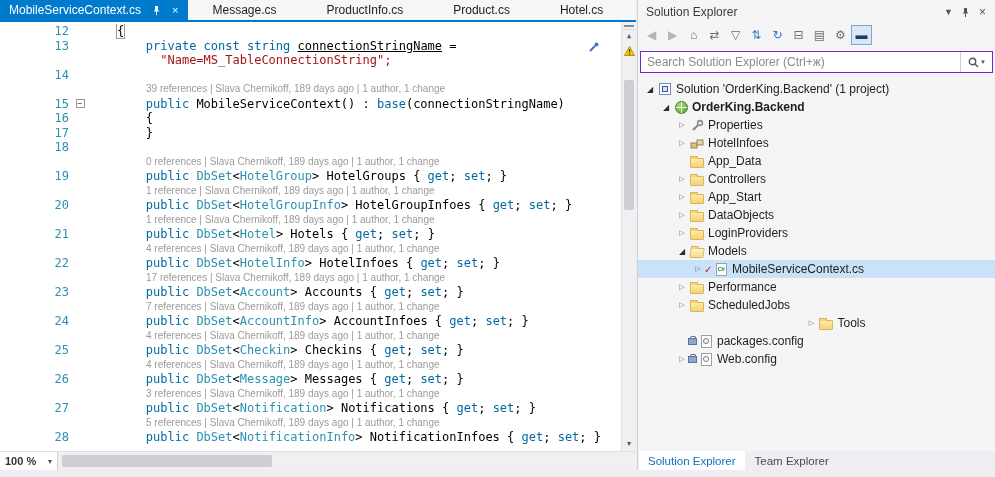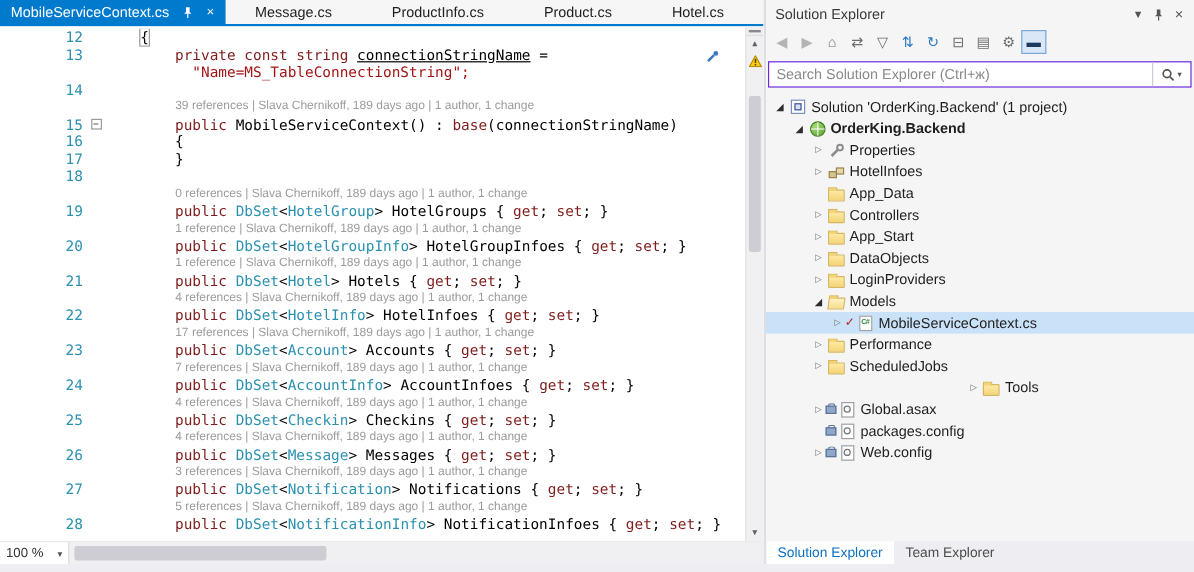--- a/index.html
+++ b/index.html
@@ -16,35 +16,35 @@
                  font-family:"DejaVu Sans Mono",monospace; font-size:12px; }
   .code-rows { position:absolute; top:2px; left:0; right:15px; }
   .row { display:flex; height:14.5px; line-height:14.5px; position:relative; }
   .row .num { width:72px; flex:none; text-align:right; padding-right:3px; color:#2b91af; }
   .row .fold { width:16px; flex:none; text-align:center; }
   .fold-box { display:inline-block; width:9px; height:9px; border:1px solid #9a9a9a; background:#fff;
               font-size:8px; line-height:7px; color:#333; vertical-align:2px; }
   .row .content { flex:1; white-space:pre; overflow:hidden; }
   .lens-row .content { font-family:"Liberation Sans","DejaVu Sans",sans-serif; font-size:10px;
                        color:#9b9b9b; padding-left:58px; white-space:nowrap; }
-  .tk-k { color:#7f1d1d; } .tk-t { color:#2b91af; } .tk-s { color:#a31515; } .tk-p { color:#000; }
+  .tk-k { color:#0369a1; } .tk-t { color:#2b91af; } .tk-s { color:#a31515; } .tk-p { color:#000; }
   .tk-pu { color:#000; text-decoration:underline; }
   .tk-pb { color:#000; outline:1px solid #9a9a9a; }
   .row-indicator { position:absolute; right:22px; top:2px; }
 
   
   .vscroll { position:absolute; top:0; right:0; width:15px; bottom:0; background:#f0f0f2; border-left:1px solid #e2e2e6; }
   .split-grip { height:8px; background:linear-gradient(#8a8a8a,#8a8a8a) center 3px/10px 2px no-repeat; border-bottom:1px solid #dcdce0; }
   .sarrow { height:13px; text-align:center; font-size:7px; color:#606060; line-height:13px; }
   .sarrow.down { position:absolute; bottom:0; left:0; right:0; }
   .warn-mark { display:block; margin:2px auto 0; width:11px; }
   .vthumb { position:absolute; left:2px; width:10px; top:58px; height:130px; background:#cdcdd3; border-radius:2px; }
 
   
-  .editor-bottom { height:19px; background:#f5f5f5; border-top:1px solid #e0e0e2; display:flex; }
+  .editor-bottom { height:19px; background:#f5f5f5; border-top:1px solid #e0e0e2; display:flex;font-weight:bold; }
   .zoom { width:58px; background:#fff; border-right:1px solid #cfcfd4; display:flex; align-items:center;
           font-size:11px; color:#333; padding:0 5px; }
   .zoom .chev { margin-left:auto; font-size:8px; color:#555; }
   .hscroll { flex:1; position:relative; background:#f0f0f2; }
   .hthumb { position:absolute; top:3px; left:4px; height:12px; width:210px; background:#cdcdd3; border-radius:2px; }
 
   
   .panel { position:absolute; left:637px; top:0; width:358px; height:470px; background:#f5f5f5;
            border-left:1px solid #d0d0d6; display:flex; flex-direction:column; }
   .panel-header { height:22px; display:flex; align-items:center; padding:2px 4px 0 8px; font-size:12px; color:#3b3b3b; }
@@ -439,47 +439,37 @@
           <span class="tlabel">ScheduledJobs</span>
         </div>
         <div class="tree-row" style="padding-left: 38px; justify-content: center;">
           <span class="arrow collapsed">▷</span>
           <span class="ticon">
             <span class="i-folder"></span>
           </span>
           <span class="tlabel">Tools</span>
         </div>
         <div class="tree-row" style="padding-left: 38px;">
-          <span class="arrow collapsed">▷</span>
+          <span class="arrow none"></span>
           <span class="i-lock"></span>
           <span class="ticon">
             <span class="i-sheet">
               <span class="gear"></span>
             </span>
           </span>
-          <span class="tlabel">Global.asax</span>
-        </div>
-        <div class="tree-row" style="padding-left: 38px;">
-          <span class="arrow none"></span>
+          <span class="tlabel">packages.config</span>
+        </div>
+        <div class="tree-row" style="padding-left: 38px;">
+          <span class="arrow collapsed">▷</span>
           <span class="i-lock"></span>
           <span class="ticon">
             <span class="i-sheet">
               <span class="gear"></span>
             </span>
           </span>
-          <span class="tlabel">packages.config</span>
-        </div>
-        <div class="tree-row" style="padding-left: 38px;">
-          <span class="arrow collapsed">▷</span>
-          <span class="i-lock"></span>
-          <span class="ticon">
-            <span class="i-sheet">
-              <span class="gear"></span>
-            </span>
-          </span>
           <span class="tlabel">Web.config</span>
         </div>
       </div>
 
     <div class="panel-tabs">
         <div class="ptab active">Solution Explorer</div>
         <div class="ptab">Team Explorer</div>
       </div>
   </div>
 

